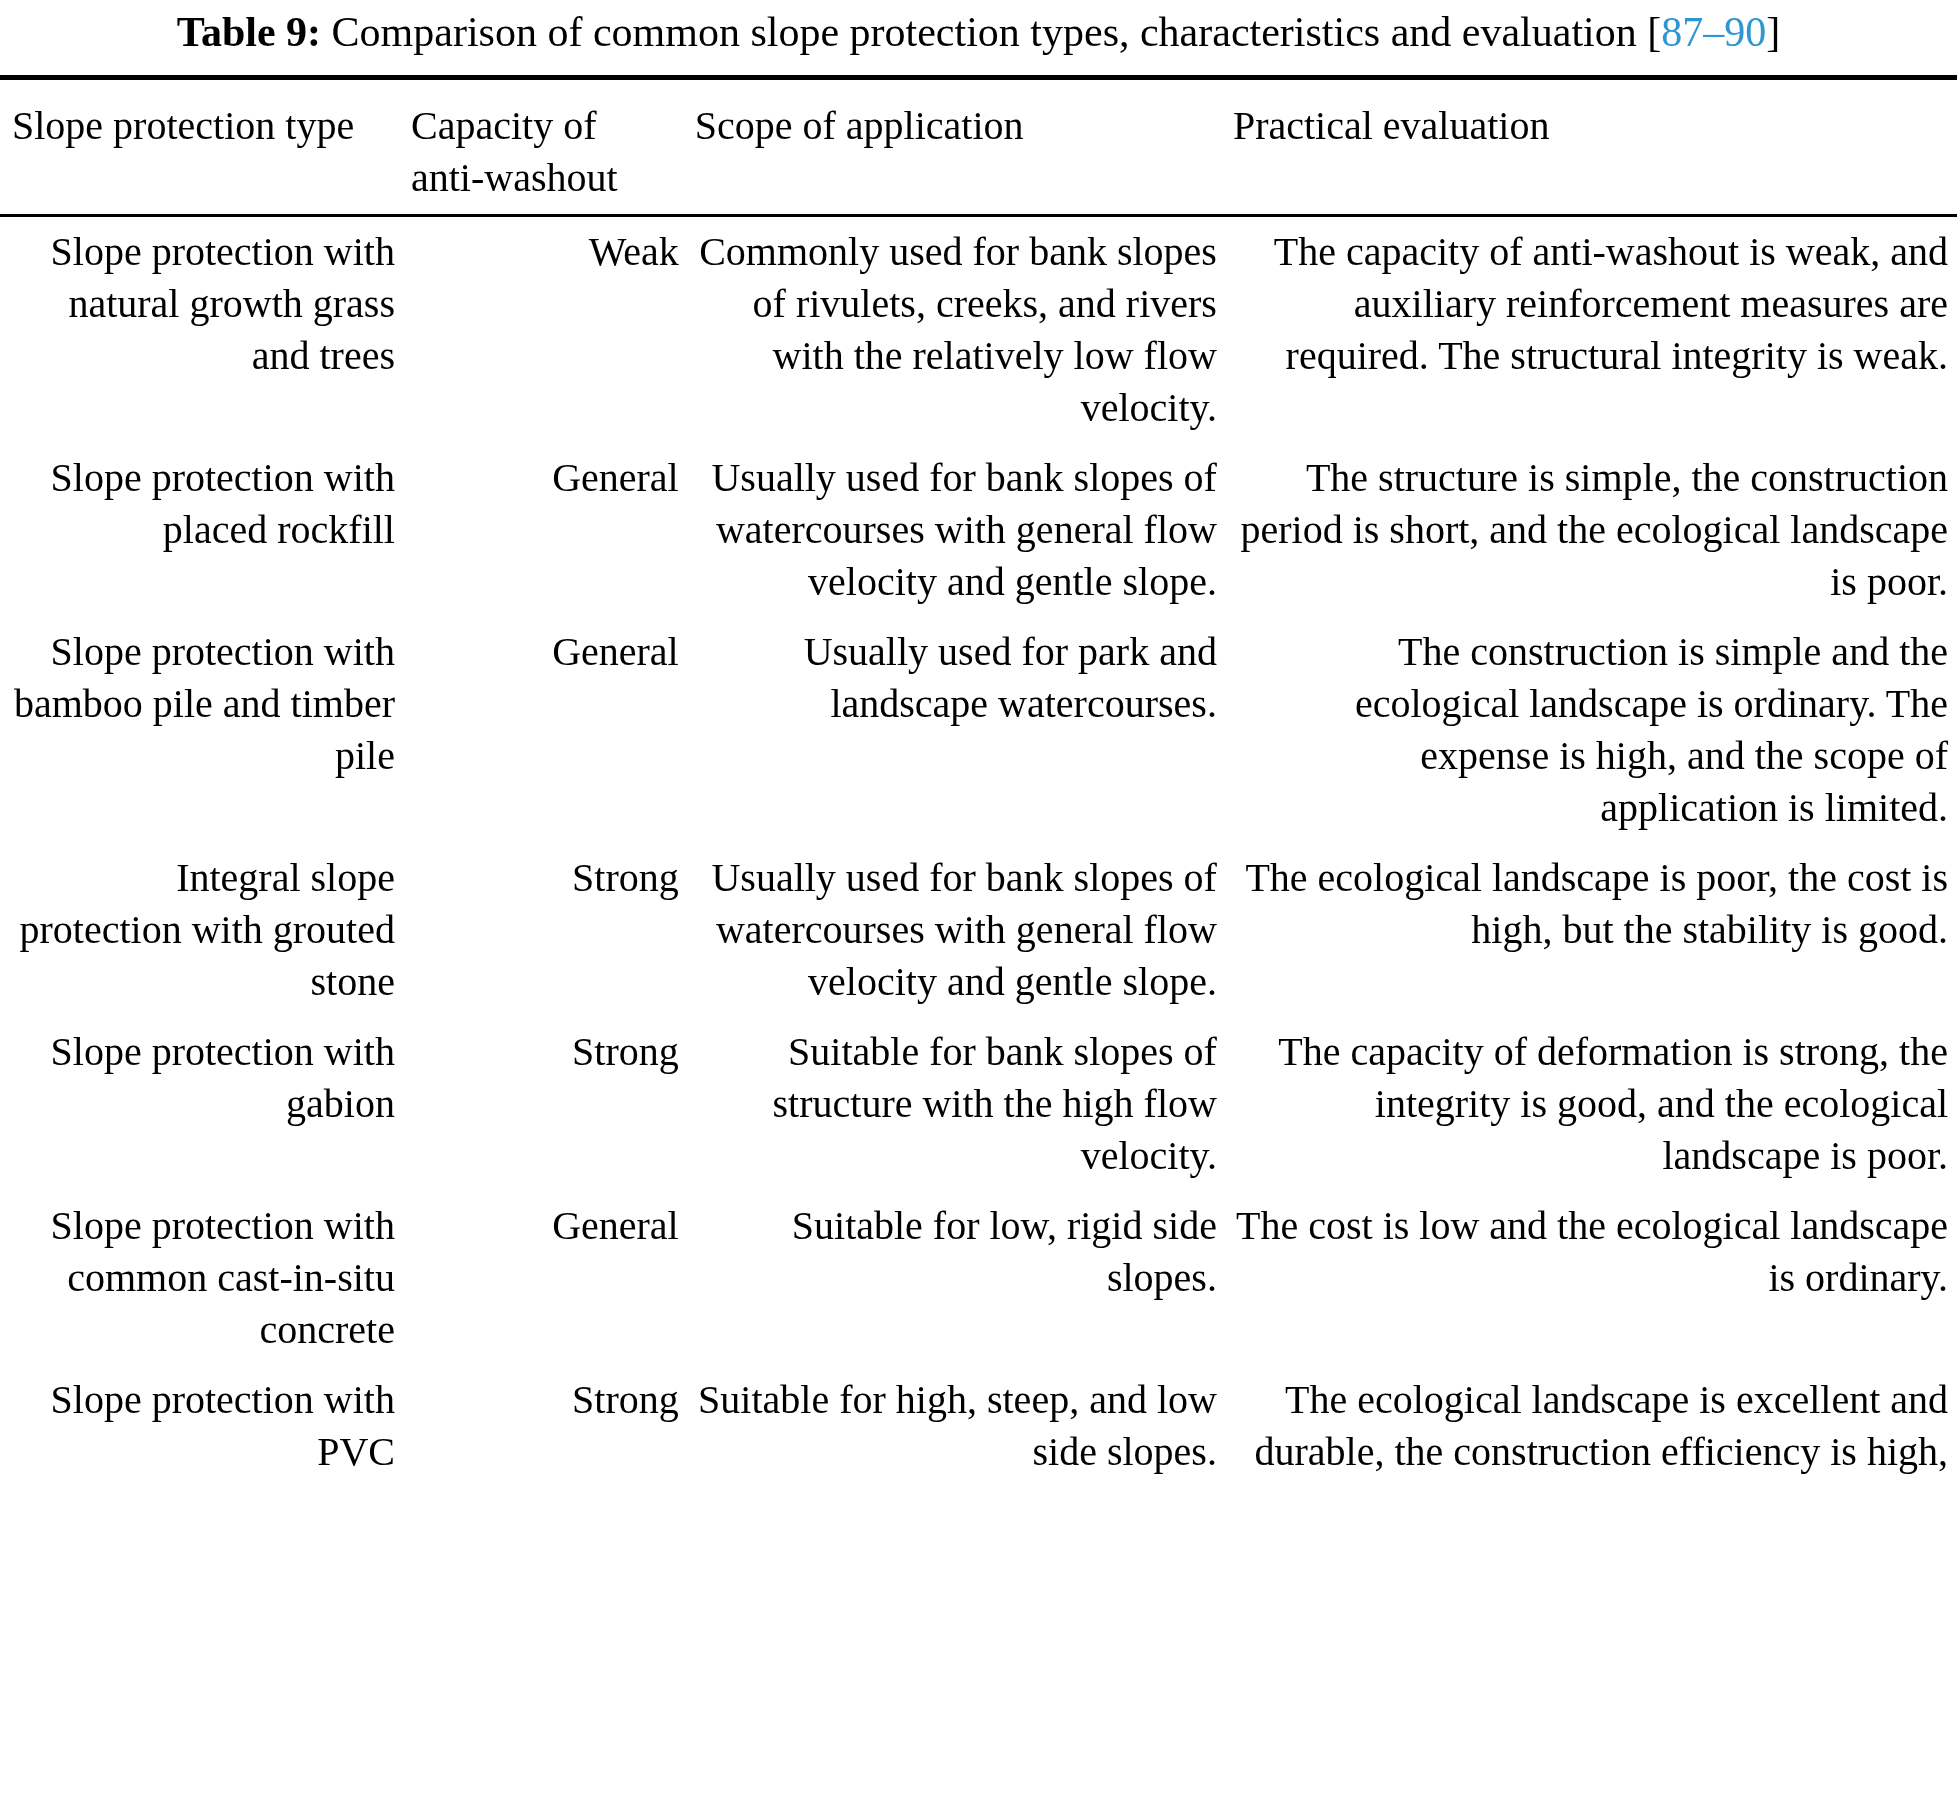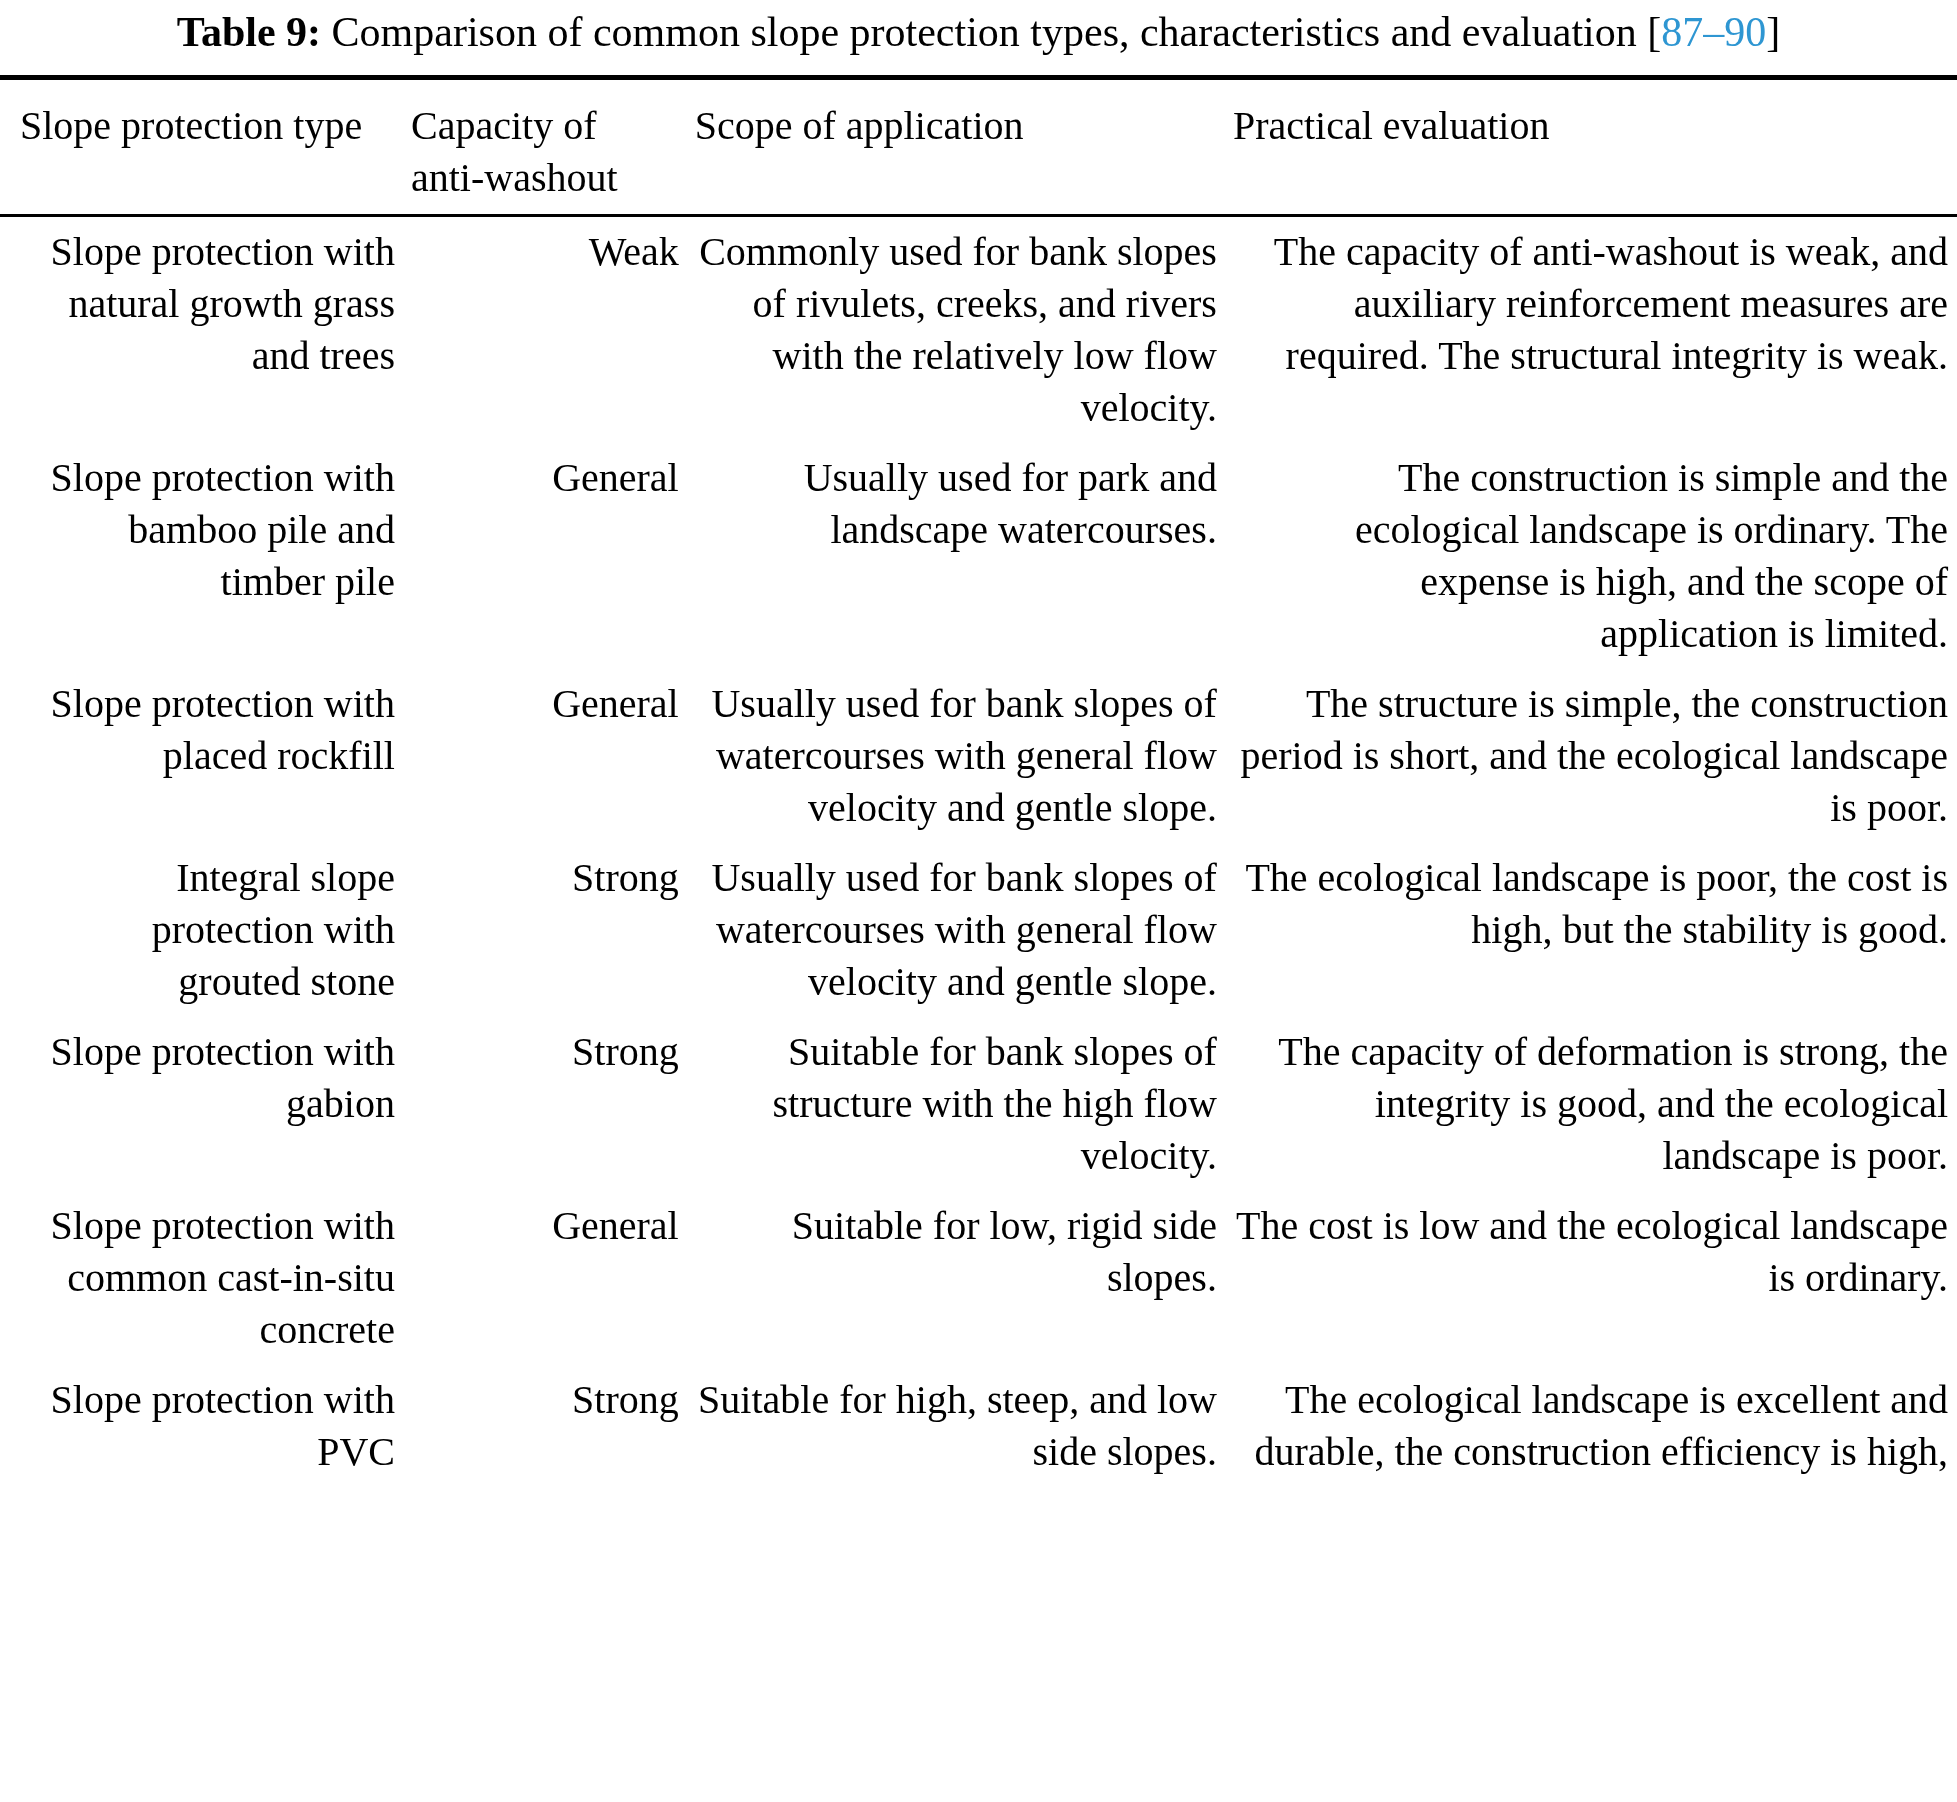--- a/index.html
+++ b/index.html
@@ -46,21 +46,21 @@
     text-align: left;
     vertical-align: top;
     padding: 20px 16px 10px 0;
     border-bottom: 3px solid #000000;
   }
   td {
     text-align: right;
     vertical-align: top;
     padding: 9px 16px 9px 0;
   }
-  th:first-child, td:first-child { padding-left: 20px; }
+  th:first-child, td:first-child { padding-left: 12px; }
   th:last-child, td:last-child { padding-right: 9px; }
 </style>
 </head>
 <body>
 
 <div class="page">
 
   <div class="caption">
     <span class="caption-label">Table 9:</span>
     <span>Comparison of common slope protection types, characteristics and evaluation</span>
@@ -83,30 +83,30 @@
       </tr>
     </thead>
     <tbody>
       <tr>
         <td>Slope protection with natural growth grass and trees</td>
         <td>Weak</td>
         <td>Commonly used for bank slopes of rivulets, creeks, and rivers with the relatively low flow velocity.</td>
         <td>The capacity of anti-washout is weak, and auxiliary reinforcement measures are required. The structural integrity is weak.</td>
       </tr>
       <tr>
+        <td>Slope protection with placed rockfill</td>
+        <td>General</td>
+        <td>Usually used for bank slopes of watercourses with general flow velocity and gentle slope.</td>
+        <td>The structure is simple, the construction period is short, and the ecological landscape is poor.</td>
+      </tr>
+      <tr>
         <td>Slope protection with bamboo pile and timber pile</td>
         <td>General</td>
         <td>Usually used for park and landscape watercourses.</td>
         <td>The construction is simple and the ecological landscape is ordinary. The expense is high, and the scope of application is limited.</td>
-      </tr>
-      <tr>
-        <td>Slope protection with placed rockfill</td>
-        <td>General</td>
-        <td>Usually used for bank slopes of watercourses with general flow velocity and gentle slope.</td>
-        <td>The structure is simple, the construction period is short, and the ecological landscape is poor.</td>
       </tr>
       <tr>
         <td>Integral slope protection with grouted stone</td>
         <td>Strong</td>
         <td>Usually used for bank slopes of watercourses with general flow velocity and gentle slope.</td>
         <td>The ecological landscape is poor, the cost is high, but the stability is good.</td>
       </tr>
       <tr>
         <td>Slope protection with gabion</td>
         <td>Strong</td>

